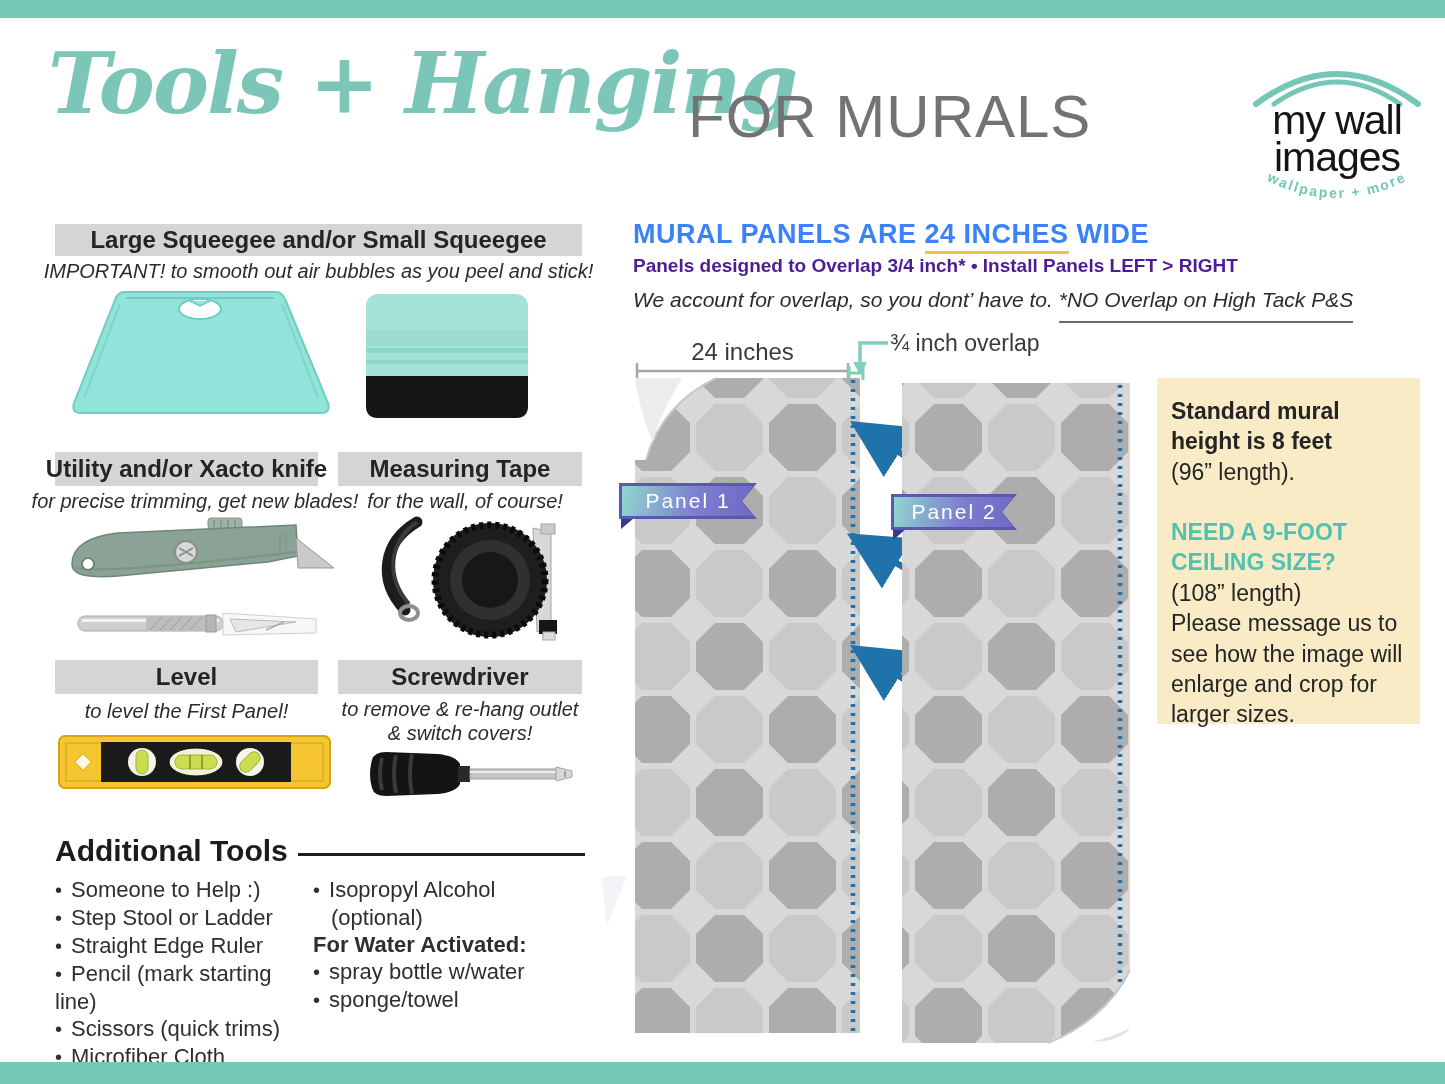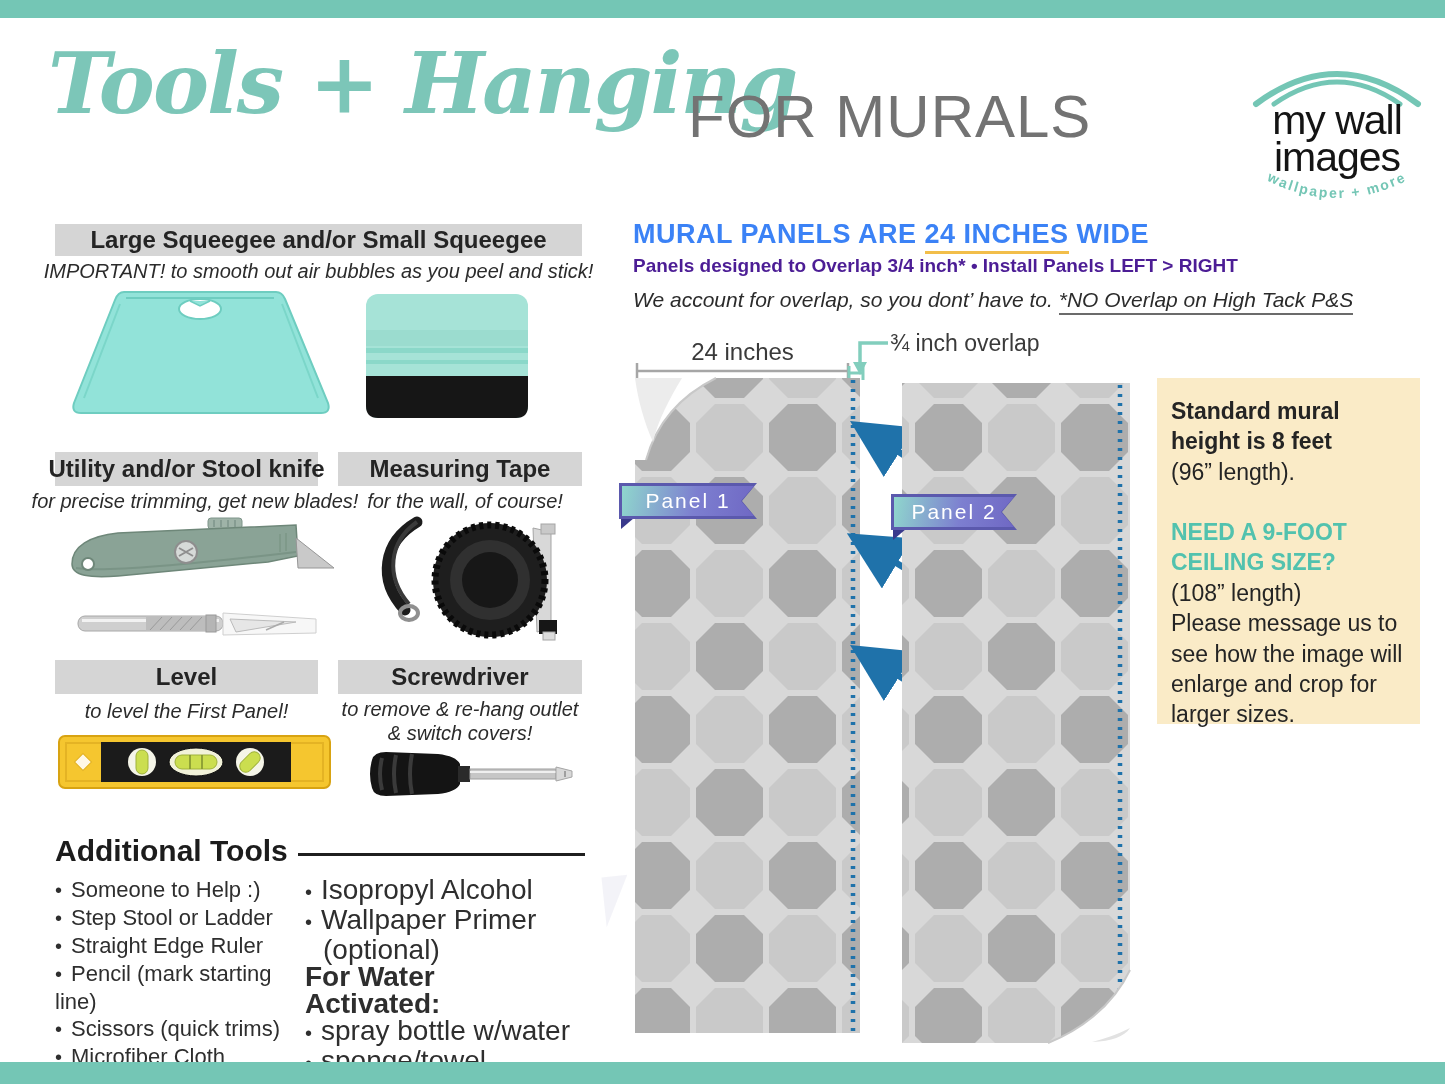--- a/index.html
+++ b/index.html
@@ -24,30 +24,30 @@
   .toolimg{position:absolute;}
 
   .additional{position:absolute;left:55px;top:834px;width:530px;}
   .add-head-row{display:flex;align-items:center;}
   .add-heading{font-size:30px;font-weight:bold;color:#1c1c1c;white-space:nowrap;}
   .add-rule{flex:1;border-top:3px solid #1f1f1f;margin-left:10px;margin-top:6px;}
   .add-cols{display:flex;margin-top:8px;}
   .blist{list-style:none;margin:0;padding:0;width:250px;}
   .blist li{font-size:22px;line-height:27px;}
   .bullet-item::before{content:"•";margin-right:9px;font-size:20px;}
-  .add-col2{width:268px;font-size:28px;line-height:27px;}
+  .add-col2{width:268px;margin-left:8px;font-size:22px;line-height:27px;}
   .cont-item{padding-left:18px;}
   .water-head{font-weight:bold;}
 
   
   .mural-heading{position:absolute;left:633px;top:219px;font-size:27px;font-weight:bold;color:#3b82f6;letter-spacing:.5px;white-space:pre;}
   .mural-heading .u{display:inline-block;border-bottom:3px solid #F2BE4A;padding-bottom:1px;}
   .mural-sub{position:absolute;left:633px;top:255px;font-size:19px;font-weight:bold;color:#4c1d95;white-space:pre;}
   .mural-note{position:absolute;left:633px;top:288px;font-size:21px;font-style:italic;color:#2b2b2b;white-space:pre;}
-  .mural-note .u{display:inline-block;border-bottom:2px solid #6b6b6b;padding-bottom:1px;}
+  .mural-note .u{display:inline-block;border-bottom:2px solid #6b6b6b;padding-bottom:9px;}
 
   .diagram-label{position:absolute;font-size:24px;color:#3a3a3a;}
   .overlap-label{position:absolute;font-size:23px;color:#3a3a3a;}
 
   .ribbon{position:absolute;height:36px;}
   .ribbon-body{position:absolute;inset:0;background:#5B59AD;
     clip-path:polygon(0 0,100% 0,calc(100% - 15px) 50%,100% 100%,0 100%);}
   .ribbon-inner{position:absolute;inset:3px;background:linear-gradient(100deg,#8FD6CD 0%,#7D7FD0 55%,#6F68C4 100%);
     clip-path:polygon(0 0,100% 0,calc(100% - 13px) 50%,100% 100%,0 100%);
     display:flex;align-items:center;justify-content:center;color:#fff;font-size:21px;letter-spacing:2px;white-space:nowrap;}
@@ -97,21 +97,21 @@
   </svg>
 
   <svg class="toolimg" style="left:362px;top:290px" width="170" height="132" viewBox="0 0 170 132">
     <rect x="4" y="4" width="162" height="124" rx="12" fill="#A6E3D7"></rect>
     <rect x="4" y="40" width="162" height="16" fill="#9BDCCF"></rect>
     <rect x="4" y="58" width="162" height="5" fill="#8BD8C9"></rect>
     <rect x="4" y="70" width="162" height="4" fill="#8BD8C9"></rect>
     <path d="M4,86 h162 v30 q0,12 -12,12 h-138 q-12,0 -12,-12 Z" fill="#161616"></path>
   </svg>
 
-  <div class="bar-h" style="left:55px;top:452px;width:263px;height:34px">Utility and/or Stool knife</div>
+  <div class="bar-h" style="left:55px;top:452px;width:263px;height:34px">Utility and/or Xacto knife</div>
   <div class="bar-h" style="left:338px;top:452px;width:244px;height:34px">Measuring Tape</div>
   <div class="note" style="left:30px;top:490px;width:330px">for precise trimming, get new blades!</div>
   <div class="note" style="left:348px;top:490px;width:234px">for the wall, of course!</div>
 
   <svg class="toolimg" style="left:58px;top:512px" width="280" height="140" viewBox="0 0 280 140">
     <rect x="150" y="6" width="34" height="11" rx="3" fill="#9FB3A8" stroke="#7F958A"></rect>
     <path d="M156,8 v7 M163,8 v7 M170,8 v7 M177,8 v7" stroke="#7F958A" stroke-width="1.5"></path>
     <path d="M14,52 C14,34 32,24 60,21 L238,13 L240,44 L210,50 L60,64 C32,66 14,64 14,52 Z" fill="#8AA396" stroke="#6E8779" stroke-width="1.5"></path>
     <path d="M18,56 C40,60 120,54 238,40" stroke="#7A9486" stroke-width="2" fill="none"></path>
     <polygon points="238,26 276,56 240,56" fill="#C9C9C9" stroke="#969696"></polygon>
@@ -181,21 +181,20 @@
       <ul class="blist">
           <li class="bullet-item">Someone to Help :)</li>
           <li class="bullet-item">Step Stool or Ladder</li>
           <li class="bullet-item">Straight Edge Ruler</li>
           <li class="bullet-item">Pencil (mark starting line)</li>
           <li class="bullet-item">Scissors (quick trims)</li>
           <li class="bullet-item">Microfiber Cloth</li>
         </ul>
       <div class="add-col2">
         <div class="bullet-item">Isopropyl Alcohol</div>
-        <div class="bullet-item">Wallpaper Primer</div>
         <div class="cont-item">(optional)</div>
         <div class="water-head">For Water Activated:</div>
         <div class="bullet-item">spray bottle w/water</div>
         <div class="bullet-item">sponge/towel</div>
       </div>
     </div>
   </div>
 
   <div class="mural-heading"><span>MURAL PANELS ARE </span><span class="u">24 INCHES</span><span> WIDE</span></div>
   <div class="mural-sub">Panels designed to Overlap 3/4 inch* • Install Panels LEFT &gt; RIGHT</div>

